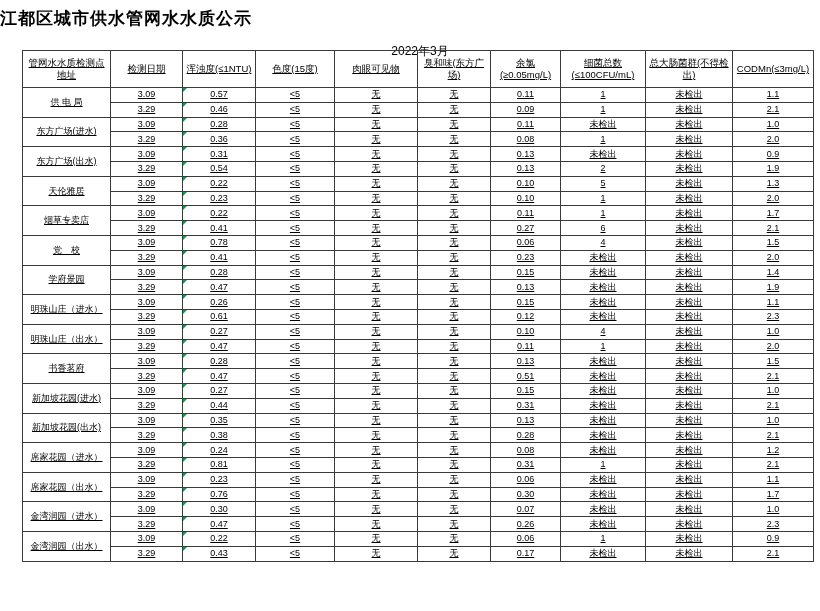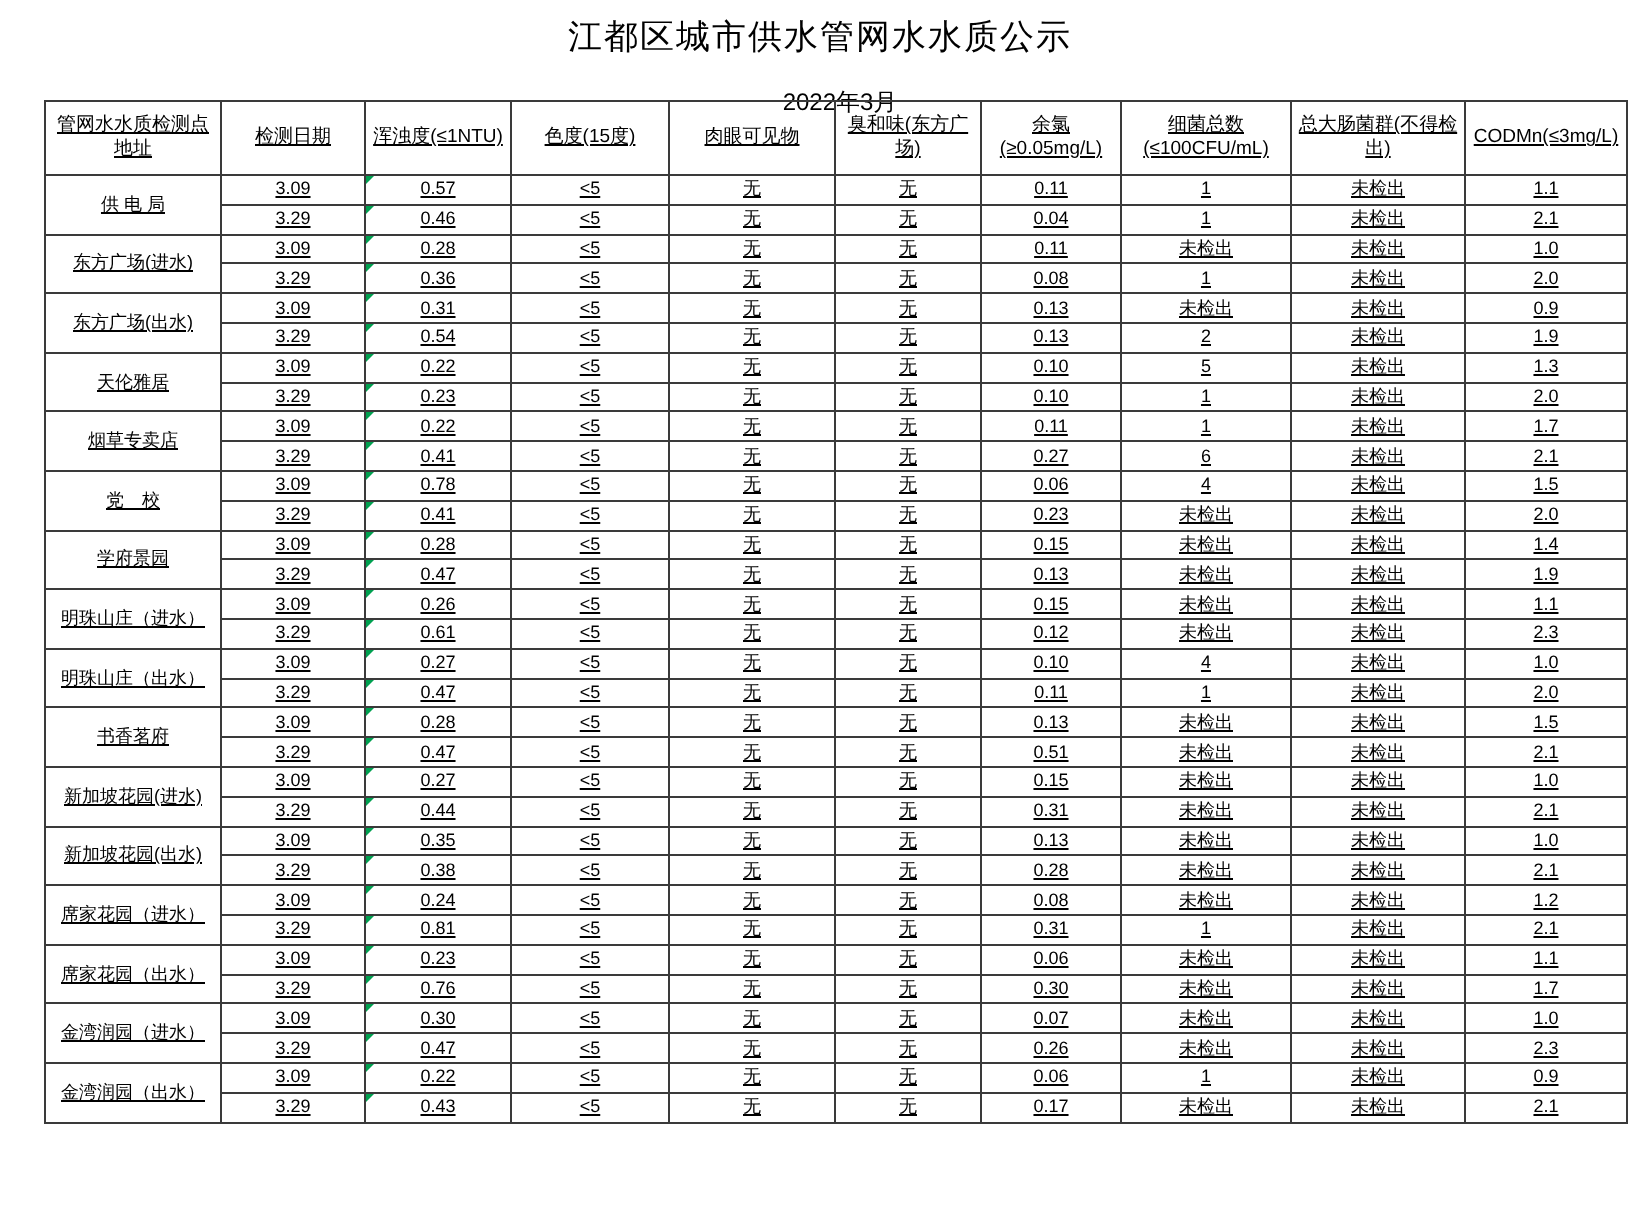--- a/index.html
+++ b/index.html
@@ -5,23 +5,22 @@
   * { margin: 0; padding: 0; box-sizing: border-box; }
   html, body { background: #fff; }
   body {
     width: 820px; height: 611px;
     font-family: "Liberation Sans", "DejaVu Sans", sans-serif;
     color: #000;
     position: relative;
     overflow: hidden;
   }
   .page-title {
-    text-align: center;
     font-size: 17px;
-    font-weight: normal;
+    font-weight: bold;
     padding-top: 7px;
     letter-spacing: 1px;
   }
   .page-subtitle {
     text-align: center;
     font-size: 12px;
     margin-top: 13px;
     padding-left: 20px;
   }
   table.wq {
@@ -107,21 +106,21 @@
         <td>1</td>
         <td>未检出</td>
         <td>1.1</td>
       </tr>
       <tr>
         <td>3.29</td>
         <td>0.46<span class="flag-icon"></span></td>
         <td>&lt;5</td>
         <td>无</td>
         <td>无</td>
-        <td>0.04</td>
+        <td>0.09</td>
         <td>1</td>
         <td>未检出</td>
         <td>2.1</td>
       </tr>
       <tr>
         <td rowspan="2" class="location-cell">东方广场(进水)</td>
         <td>3.09</td>
         <td>0.28<span class="flag-icon"></span></td>
         <td>&lt;5</td>
         <td>无</td>

